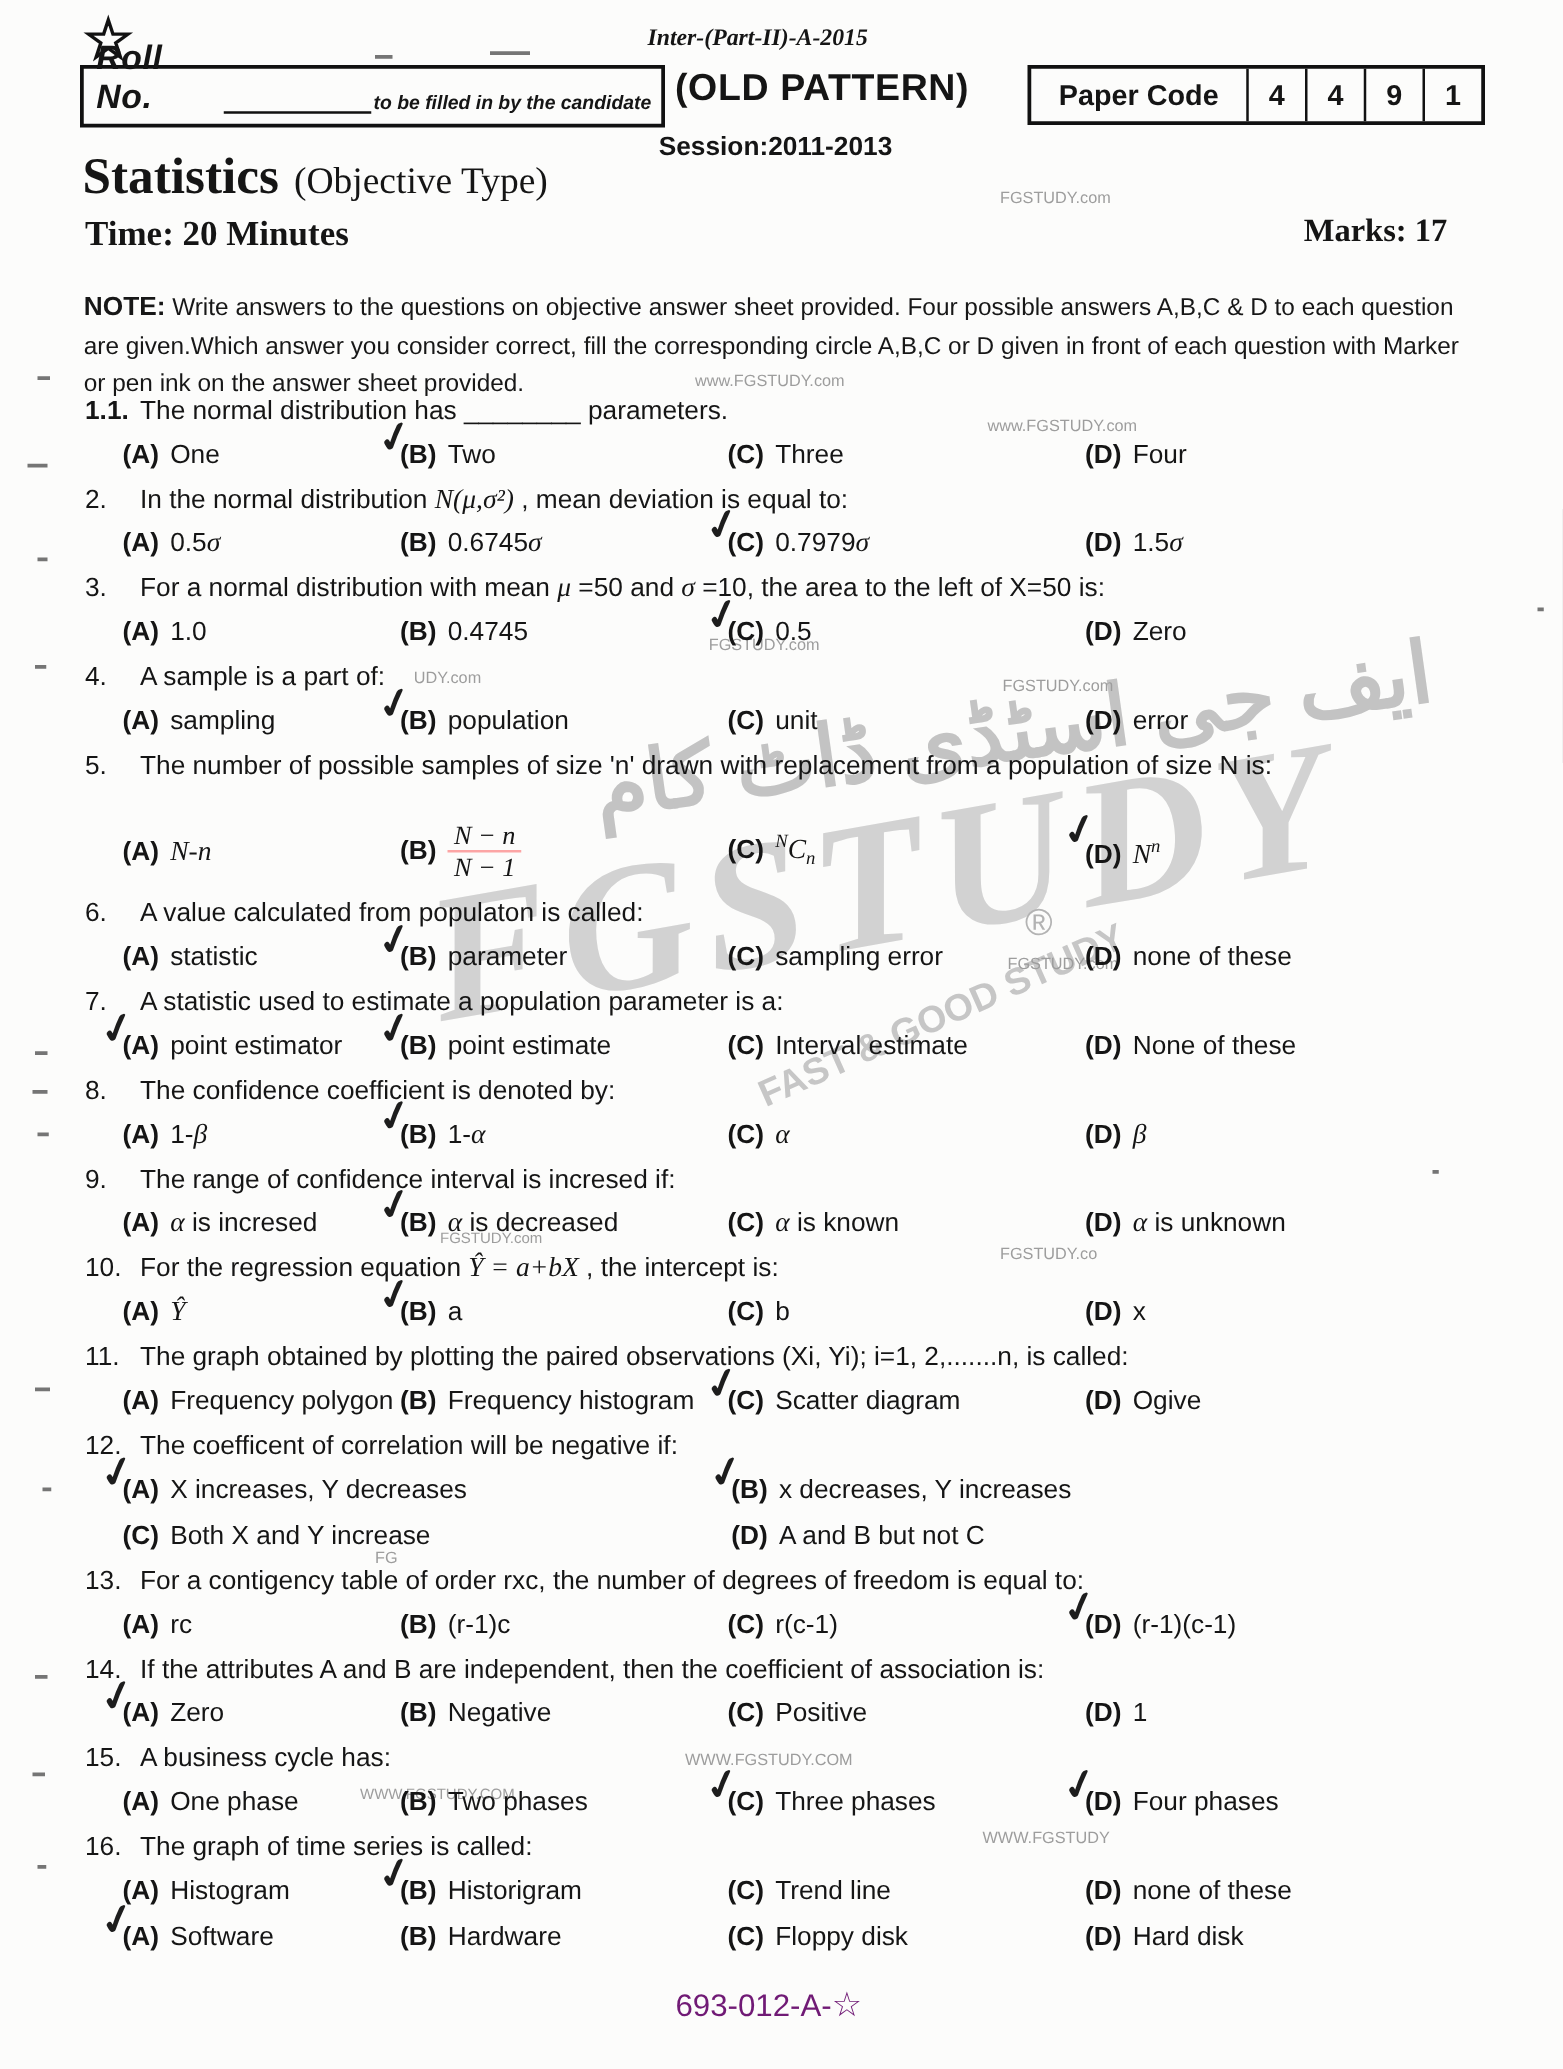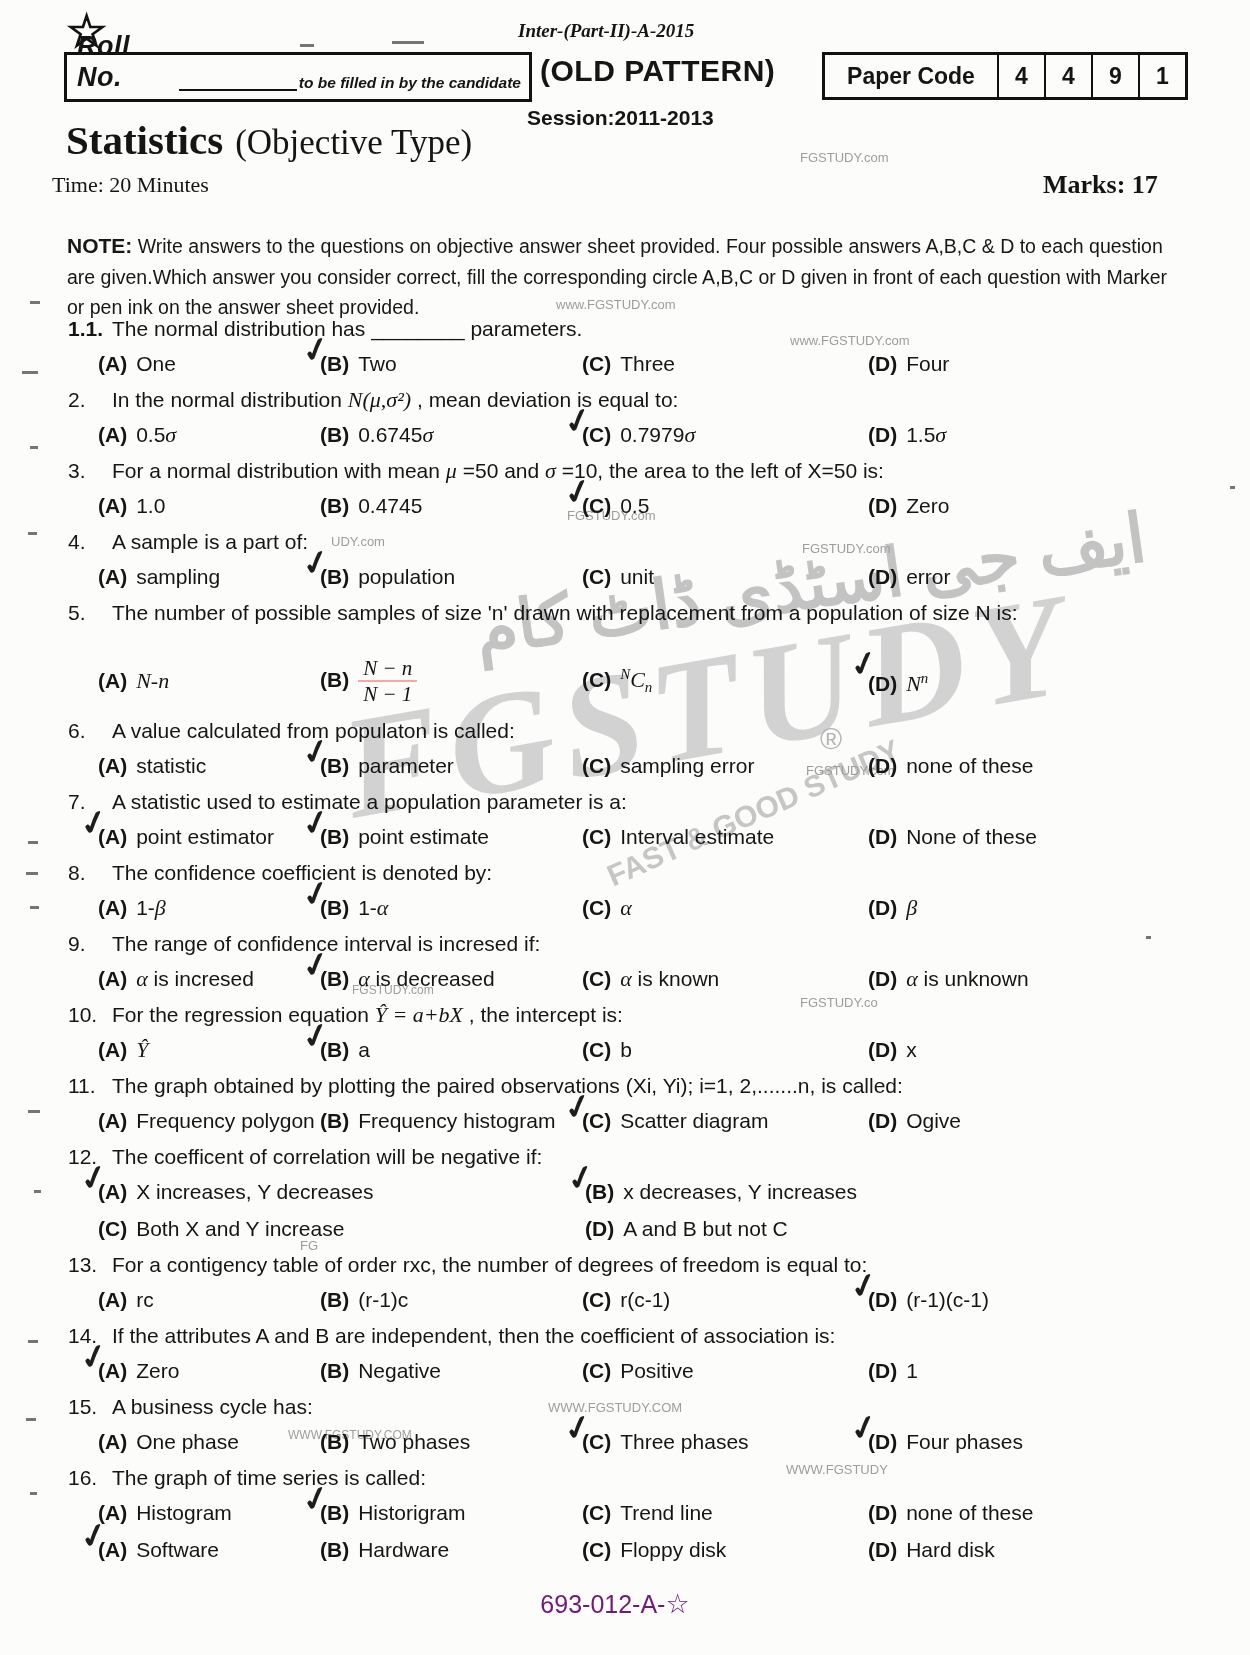--- a/index.html
+++ b/index.html
@@ -21,22 +21,22 @@
   .roll-note{font-size:15.5px;font-style:italic;font-weight:bold;white-space:nowrap;padding-bottom:1px;}
   .old-pattern{position:absolute;left:540px;top:54px;font-size:30px;font-weight:bold;letter-spacing:.5px;}
   .session{position:absolute;left:527px;top:106px;font-size:21px;font-weight:bold;}
   .pc-box{position:absolute;left:822px;top:52px;width:366px;height:48px;border:3px solid #111;
           display:flex;box-sizing:border-box;}
   .pc-label{flex:1;display:flex;align-items:center;justify-content:center;font-size:23px;font-weight:bold;}
   .pc-cell{width:45px;border-left:2.5px solid #111;display:flex;align-items:center;justify-content:center;
            font-size:23px;font-weight:bold;}
   .subject-line{position:absolute;left:66px;top:116px;font-family:"Liberation Serif",serif;}
   .subject{font-size:41px;font-weight:bold;}
-  .subject-type{font-size:35px;margin-left:12px;}
-  .time{position:absolute;left:52px;top:172px;font-family:"Liberation Serif",serif;font-size:22px;font-weight:normal;}
+  .subject-type{font-size:30px;margin-left:12px;}
+  .time{position:absolute;left:68px;top:172px;font-family:"Liberation Serif",serif;font-size:28px;font-weight:bold;}
   .marks{position:absolute;left:1043px;top:170px;font-family:"Liberation Serif",serif;font-size:26px;font-weight:bold;}
   .note{position:absolute;left:67px;top:210px;width:1102px;font-size:19.5px;line-height:1.55;color:#171717;}
   .note b{font-size:21px;}
 
   
   [data-name="questions"]{position:absolute;left:68px;top:311px;width:1140px;}
   .q-line{display:flex;align-items:flex-end;height:34px;line-height:32px;font-size:21px;white-space:nowrap;}
   .q-num{min-width:38px;margin-right:6px;}
   .question:first-child .q-num{font-weight:bold;}
   .math{font-family:"Liberation Serif",serif;font-style:italic;font-size:22px;}

